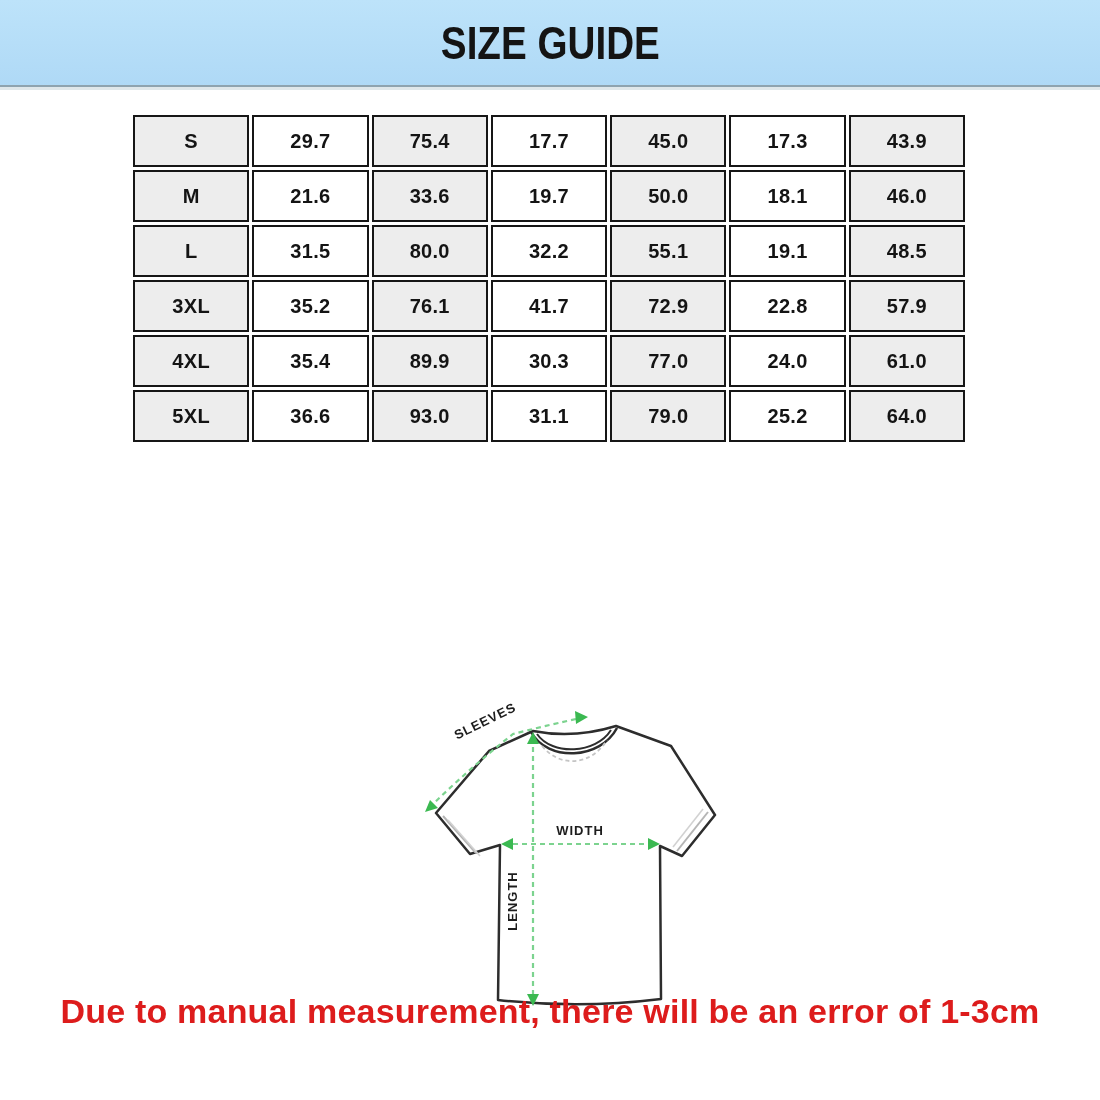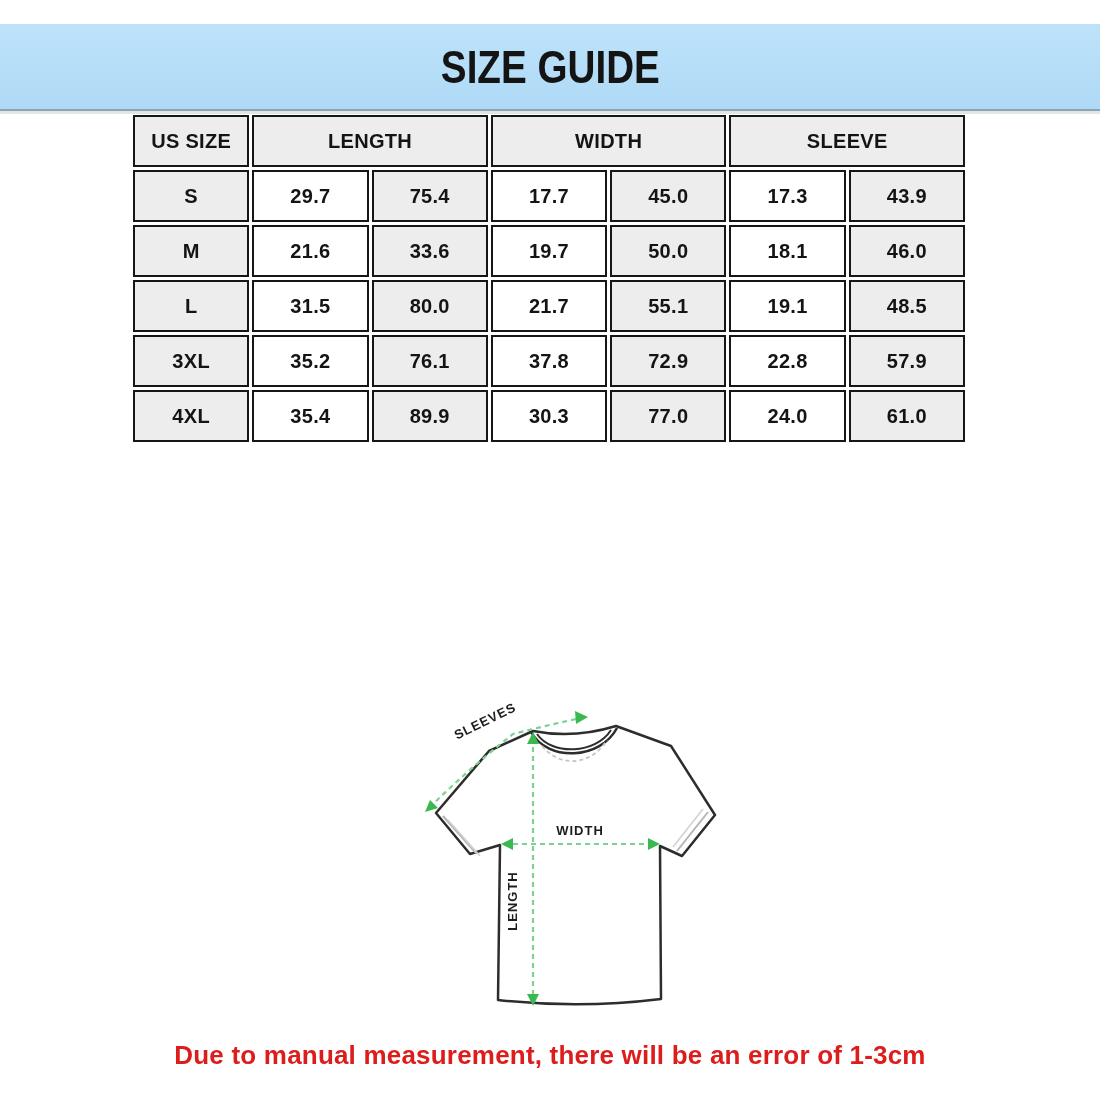--- a/index.html
+++ b/index.html
@@ -7,21 +7,21 @@
     position:relative; width:1100px; height:1100px;
     background:#ffffff; overflow:hidden;
     font-family:"Liberation Sans", sans-serif;
   }
   
   .banner {
     position:absolute; top:0; left:0; width:1100px; height:85px;
     background:linear-gradient(180deg,#bde3fa 0%,#afd9f6 100%);
     border-bottom:2px solid #8ea3af;
     box-shadow:0 3px 0 #dfe7ea;
-    display:flex; align-items:center; justify-content:center;margin-top:24px;
+    display:flex; align-items:center; justify-content:center;
   }
   .banner h1 {
     margin:0; font-size:46px; font-weight:bold; color:#141414;
     letter-spacing:0px; transform:scaleX(0.84);
     white-space:nowrap;
   }
   
   table.size-table {
     position:absolute; left:130px; top:112px; width:838px;
     border-collapse:separate; border-spacing:3px;
@@ -34,42 +34,36 @@
     font-size:20px; font-weight:bold; color:#141414;
     letter-spacing:0.3px;
   }
   .cell-gray  { background:#ededed; }
   .cell-white { background:#ffffff; }
   
   svg.diagram { position:absolute; left:390px; top:688px; }
   .measure-label { font-family:"Liberation Sans", sans-serif; font-size:13px; font-weight:bold; fill:#1d1d1d; letter-spacing:1px; }
   
   .note {
-    position:absolute; top:1040px; left:0; width:1100px;
-    text-align:center; font-size:26px; font-weight:bold;
+    position:absolute; top:992px; left:0; width:1100px;
+    text-align:center; font-size:34px; font-weight:bold;
     letter-spacing:0.2px;
   }
 </style>
 </head>
 <body>
 
 <div class="stage">
 
   <header class="banner">
     <h1>SIZE GUIDE</h1>
   </header>
 
   <table class="size-table">
     <thead>
-      <tr>
-        <th class="cell-gray">US SIZE</th>
-        <th class="cell-gray" colspan="2">LENGTH</th>
-        <th class="cell-gray" colspan="2">WIDTH</th>
-        <th class="cell-gray" colspan="2">SLEEVE</th>
-      </tr>
     </thead>
     <tbody>
       <tr>
         <td class="cell-gray">S</td>
         <td class="cell-white">29.7</td>
         <td class="cell-gray">75.4</td>
         <td class="cell-white">17.7</td>
         <td class="cell-gray">45.0</td>
         <td class="cell-white">17.3</td>
         <td class="cell-gray">43.9</td>
@@ -80,42 +74,51 @@
         <td class="cell-gray">33.6</td>
         <td class="cell-white">19.7</td>
         <td class="cell-gray">50.0</td>
         <td class="cell-white">18.1</td>
         <td class="cell-gray">46.0</td>
       </tr>
       <tr>
         <td class="cell-gray">L</td>
         <td class="cell-white">31.5</td>
         <td class="cell-gray">80.0</td>
-        <td class="cell-white">21.7</td>
+        <td class="cell-white">32.2</td>
         <td class="cell-gray">55.1</td>
         <td class="cell-white">19.1</td>
         <td class="cell-gray">48.5</td>
       </tr>
       <tr>
         <td class="cell-gray">3XL</td>
         <td class="cell-white">35.2</td>
         <td class="cell-gray">76.1</td>
-        <td class="cell-white">37.8</td>
+        <td class="cell-white">41.7</td>
         <td class="cell-gray">72.9</td>
         <td class="cell-white">22.8</td>
         <td class="cell-gray">57.9</td>
       </tr>
       <tr>
         <td class="cell-gray">4XL</td>
         <td class="cell-white">35.4</td>
         <td class="cell-gray">89.9</td>
         <td class="cell-white">30.3</td>
         <td class="cell-gray">77.0</td>
         <td class="cell-white">24.0</td>
         <td class="cell-gray">61.0</td>
+      </tr>
+      <tr>
+        <td class="cell-gray">5XL</td>
+        <td class="cell-white">36.6</td>
+        <td class="cell-gray">93.0</td>
+        <td class="cell-white">31.1</td>
+        <td class="cell-gray">79.0</td>
+        <td class="cell-white">25.2</td>
+        <td class="cell-gray">64.0</td>
       </tr>
     </tbody>
   </table>
 
   <svg class="diagram" width="400" height="352" viewBox="0 0 400 352">
 
     <path d="M143,43 L99,63 L46,125 L80,166 L110,157 L108,312 Q190,321 271,311 L270,158 L292,168 L325,127 L281,58 L226,38 Q184,51 143,43 Z" fill="#ffffff" stroke="#2d2d2d" stroke-width="2.5" stroke-linejoin="round"></path>
 
     <path d="M141,44 C158,74 210,72 227,40" fill="none" stroke="#2d2d2d" stroke-width="2.5"></path>
     <path d="M147,46 C162,68 206,66 221,42" fill="none" stroke="#2d2d2d" stroke-width="2"></path>

